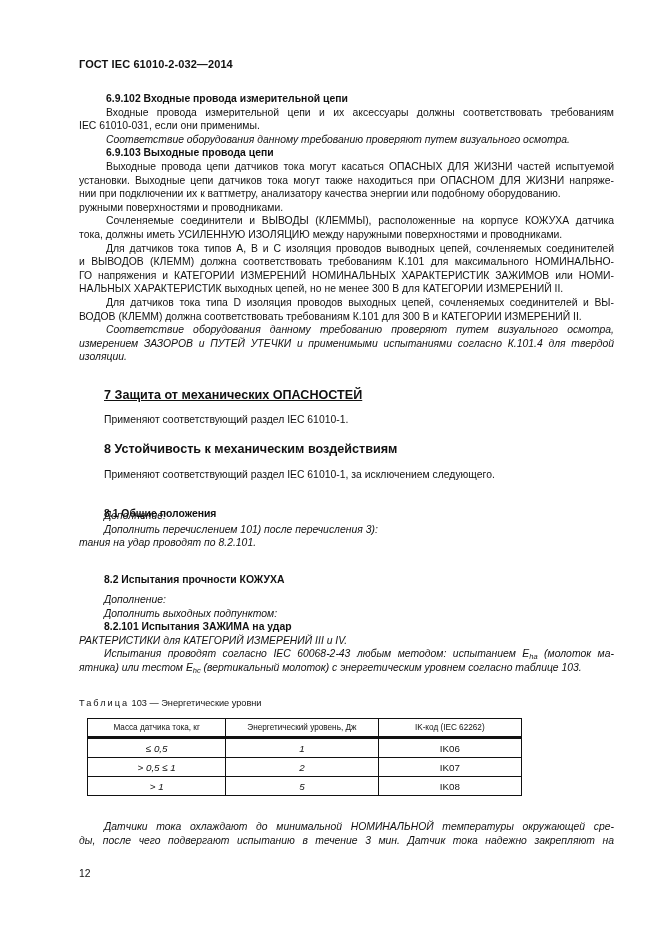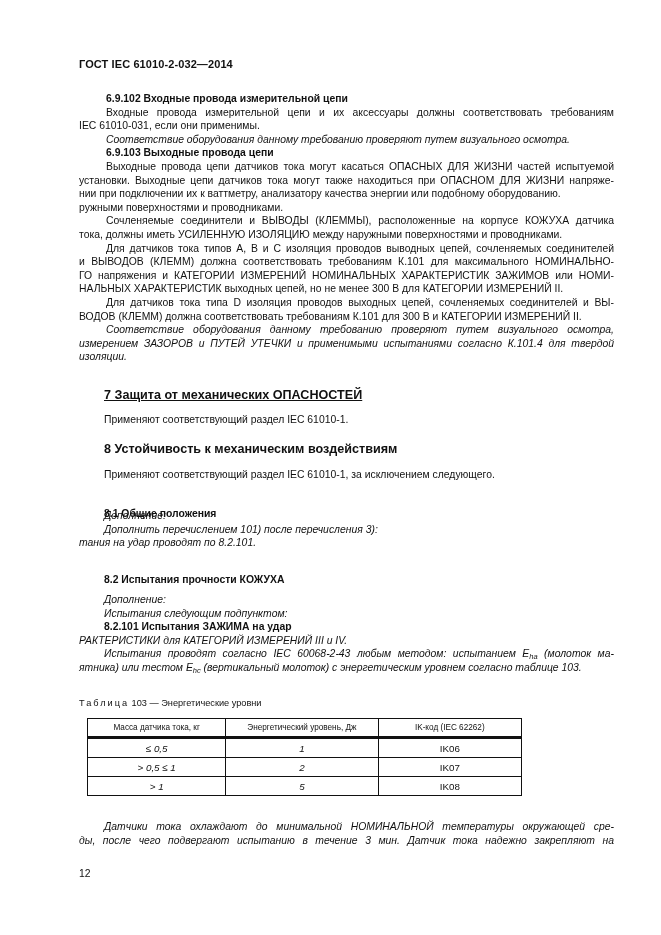--- a/index.html
+++ b/index.html
@@ -63,21 +63,21 @@
   <div class="h3" style="top:508px;">8.1 Общие положения</div>
   <div class="txt" style="top:509px;">
     <span class="l i" style="padding-left:25px;">Дополнение:</span>
     <span class="l i" style="padding-left:25px;">Дополнить перечислением 101) после перечисления 3):</span>
     <span class="l i">тания на удар проводят по 8.2.101.</span>
   </div>
 
   <div class="h3" style="top:574px;">8.2 Испытания прочности КОЖУХА</div>
   <div class="txt" style="top:593px;">
     <span class="l i" style="padding-left:25px;">Дополнение:</span>
-    <span class="l i" style="padding-left:25px;">Испытания следующим подпунктом:</span>
+    <span class="l i" style="padding-left:25px;">Дополнить выходных подпунктом:</span>
     <span class="l b" style="padding-left:25px;">8.2.101 Испытания ЗАЖИМА на удар</span>
     <span class="l i">РАКТЕРИСТИКИ для КАТЕГОРИЙ ИЗМЕРЕНИЙ III и IV.</span>
     <span class="l i justline" style="padding-left:25px;"><span>Испытания проводят согласно IEC 60068-2-43 любым методом: испытанием E</span><sub>ha</sub><span> (молоток ма-</span></span>
     <span class="l i"><span>ятника) или тестом E</span><sub>hc</sub><span> (вертикальный молоток) с энергетическим уровнем согласно таблице 103.</span></span>
   </div>
 
   <div class="caption"><span class="sp">Таблица</span><span> 103 — Энергетические уровни</span></div>
 
   <table class="t">
     <colgroup>

